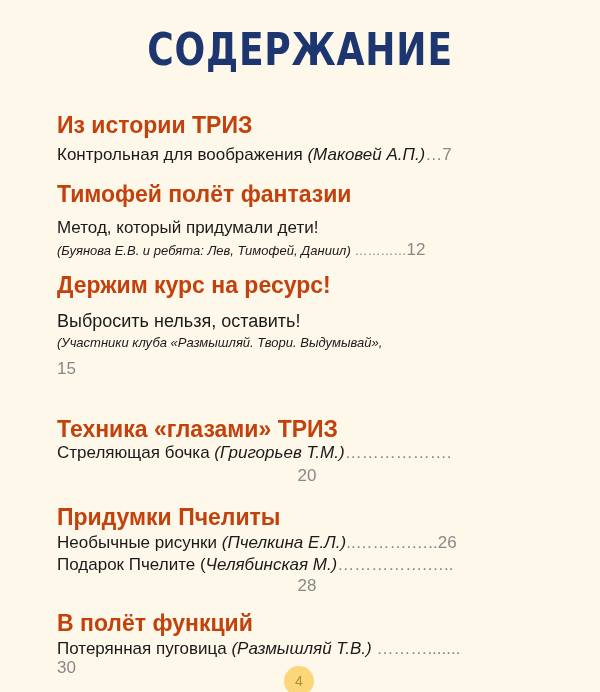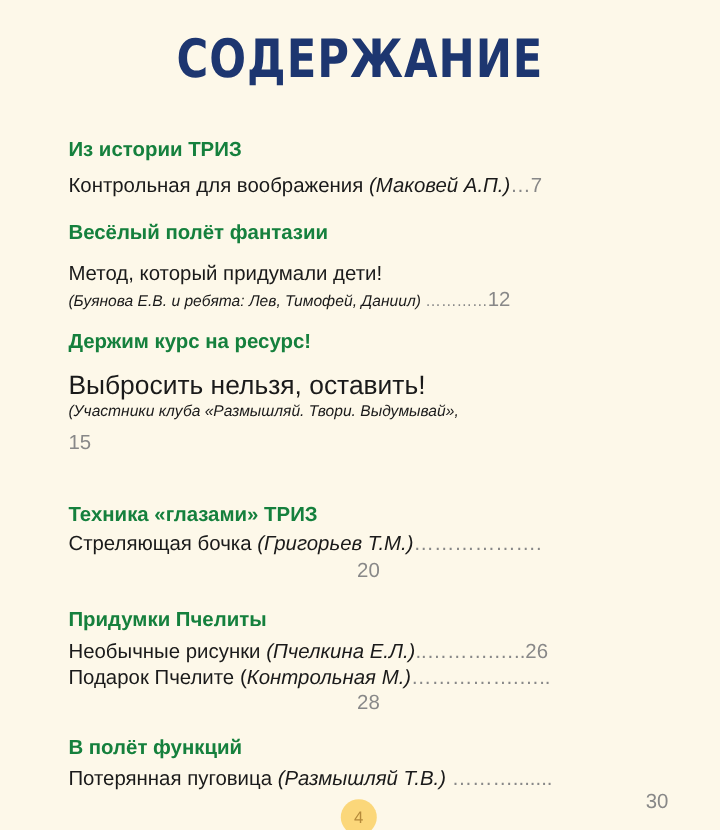--- a/index.html
+++ b/index.html
@@ -15,21 +15,21 @@
     text-align:center;
     font-family:"DejaVu Sans", sans-serif;
     font-weight:bold;
     font-size:44px;
     letter-spacing:1px;
     color:#1d3670;
     transform:scaleX(0.82);
   }
   .section { position:absolute; left:57px; width:500px; }
   .h {
-    color:#15803d; font-weight:bold; font-size:17px; line-height:22px;
+    color:#c2410c; font-weight:bold; font-size:23px; line-height:22px;
   }
   .line { font-size:17px; line-height:22px; position:relative; white-space:nowrap; }
   .small { font-size:13px; line-height:21px; font-style:italic; white-space:nowrap; }
   .auth { font-style:italic; }
   .dots { color:#888; }
   .pg { color:#888; font-size:17px; }
   .badge {
     position:absolute; left:284px; top:666px; width:30px; height:30px;
     border-radius:50%; background:#fbd77a; color:#b58a3a;
     text-align:center; line-height:30px; font-size:14px;
@@ -41,54 +41,54 @@
 <div class="title">СОДЕРЖАНИЕ</div>
 
 <div class="section" style="top:114px">
   <div class="h">Из истории ТРИЗ</div>
   <div class="line" style="margin-top:8px">
     <span>Контрольная для воображения </span><span class="auth">(Маковей А.П.)</span><span class="dots">…</span><span class="pg">7</span>
   </div>
 </div>
 
 <div class="section" style="top:183px">
-  <div class="h">Весёлый полёт фантазии</div>
+  <div class="h">Тимофей полёт фантазии</div>
   <div class="line" style="margin-top:12px">Метод, который придумали дети!</div>
   <div class="small" style="position:relative">
     <span>(Буянова Е.В. и ребята: Лев, Тимофей, Даниил)</span><span class="dots" style="font-style:normal"> …………</span><span class="pg" style="font-style:normal">12</span>
   </div>
 </div>
 
 <div class="section" style="top:274px">
   <div class="h">Держим курс на ресурс!</div>
-  <div class="line" style="margin-top:14px; font-size:22px">Выбросить нельзя, оставить!</div>
+  <div class="line" style="margin-top:14px; font-size:18px">Выбросить нельзя, оставить!</div>
   <div class="small">(Участники клуба «Размышляй. Твори. Выдумывай»,</div>
   <div class="pg" style="text-align:left; margin-top:6px">15</div>
 </div>
 
 <div class="section" style="top:418px">
   <div class="h">Техника «глазами» ТРИЗ</div>
   <div class="line" style="margin-top:2px">
     <span>Стреляющая бочка </span><span class="auth">(Григорьев Т.М.)</span><span class="dots">……………….</span>
   </div>
   <div class="pg" style="text-align:center; margin-top:2px">20</div>
 </div>
 
 <div class="section" style="top:506px">
   <div class="h">Придумки Пчелиты</div>
   <div class="line" style="margin-top:4px">
     <span>Необычные рисунки </span><span class="auth">(Пчелкина Е.Л.)</span><span class="dots">..……….…..</span><span class="pg">26</span>
   </div>
   <div class="line">
-    <span>Подарок Пчелите (</span><span class="auth">Контрольная М.)</span><span class="dots">…………….…..</span>
+    <span>Подарок Пчелите (</span><span class="auth">Челябинская М.)</span><span class="dots">…………….…..</span>
   </div>
   <div class="pg" style="text-align:center">28</div>
 </div>
 
 <div class="section" style="top:612px">
   <div class="h">В полёт функций</div>
   <div class="line" style="margin-top:4px">
     <span>Потерянная пуговица </span><span class="auth">(Размышляй Т.В.)</span><span class="dots"> ……….......</span>
   </div>
-  <div class="pg" style="text-align:right; margin-top:-2px">30</div>
+  <div class="pg" style="text-align:left; margin-top:-2px">30</div>
 </div>
 
 <div class="badge">4</div>
 
 </body></html>

